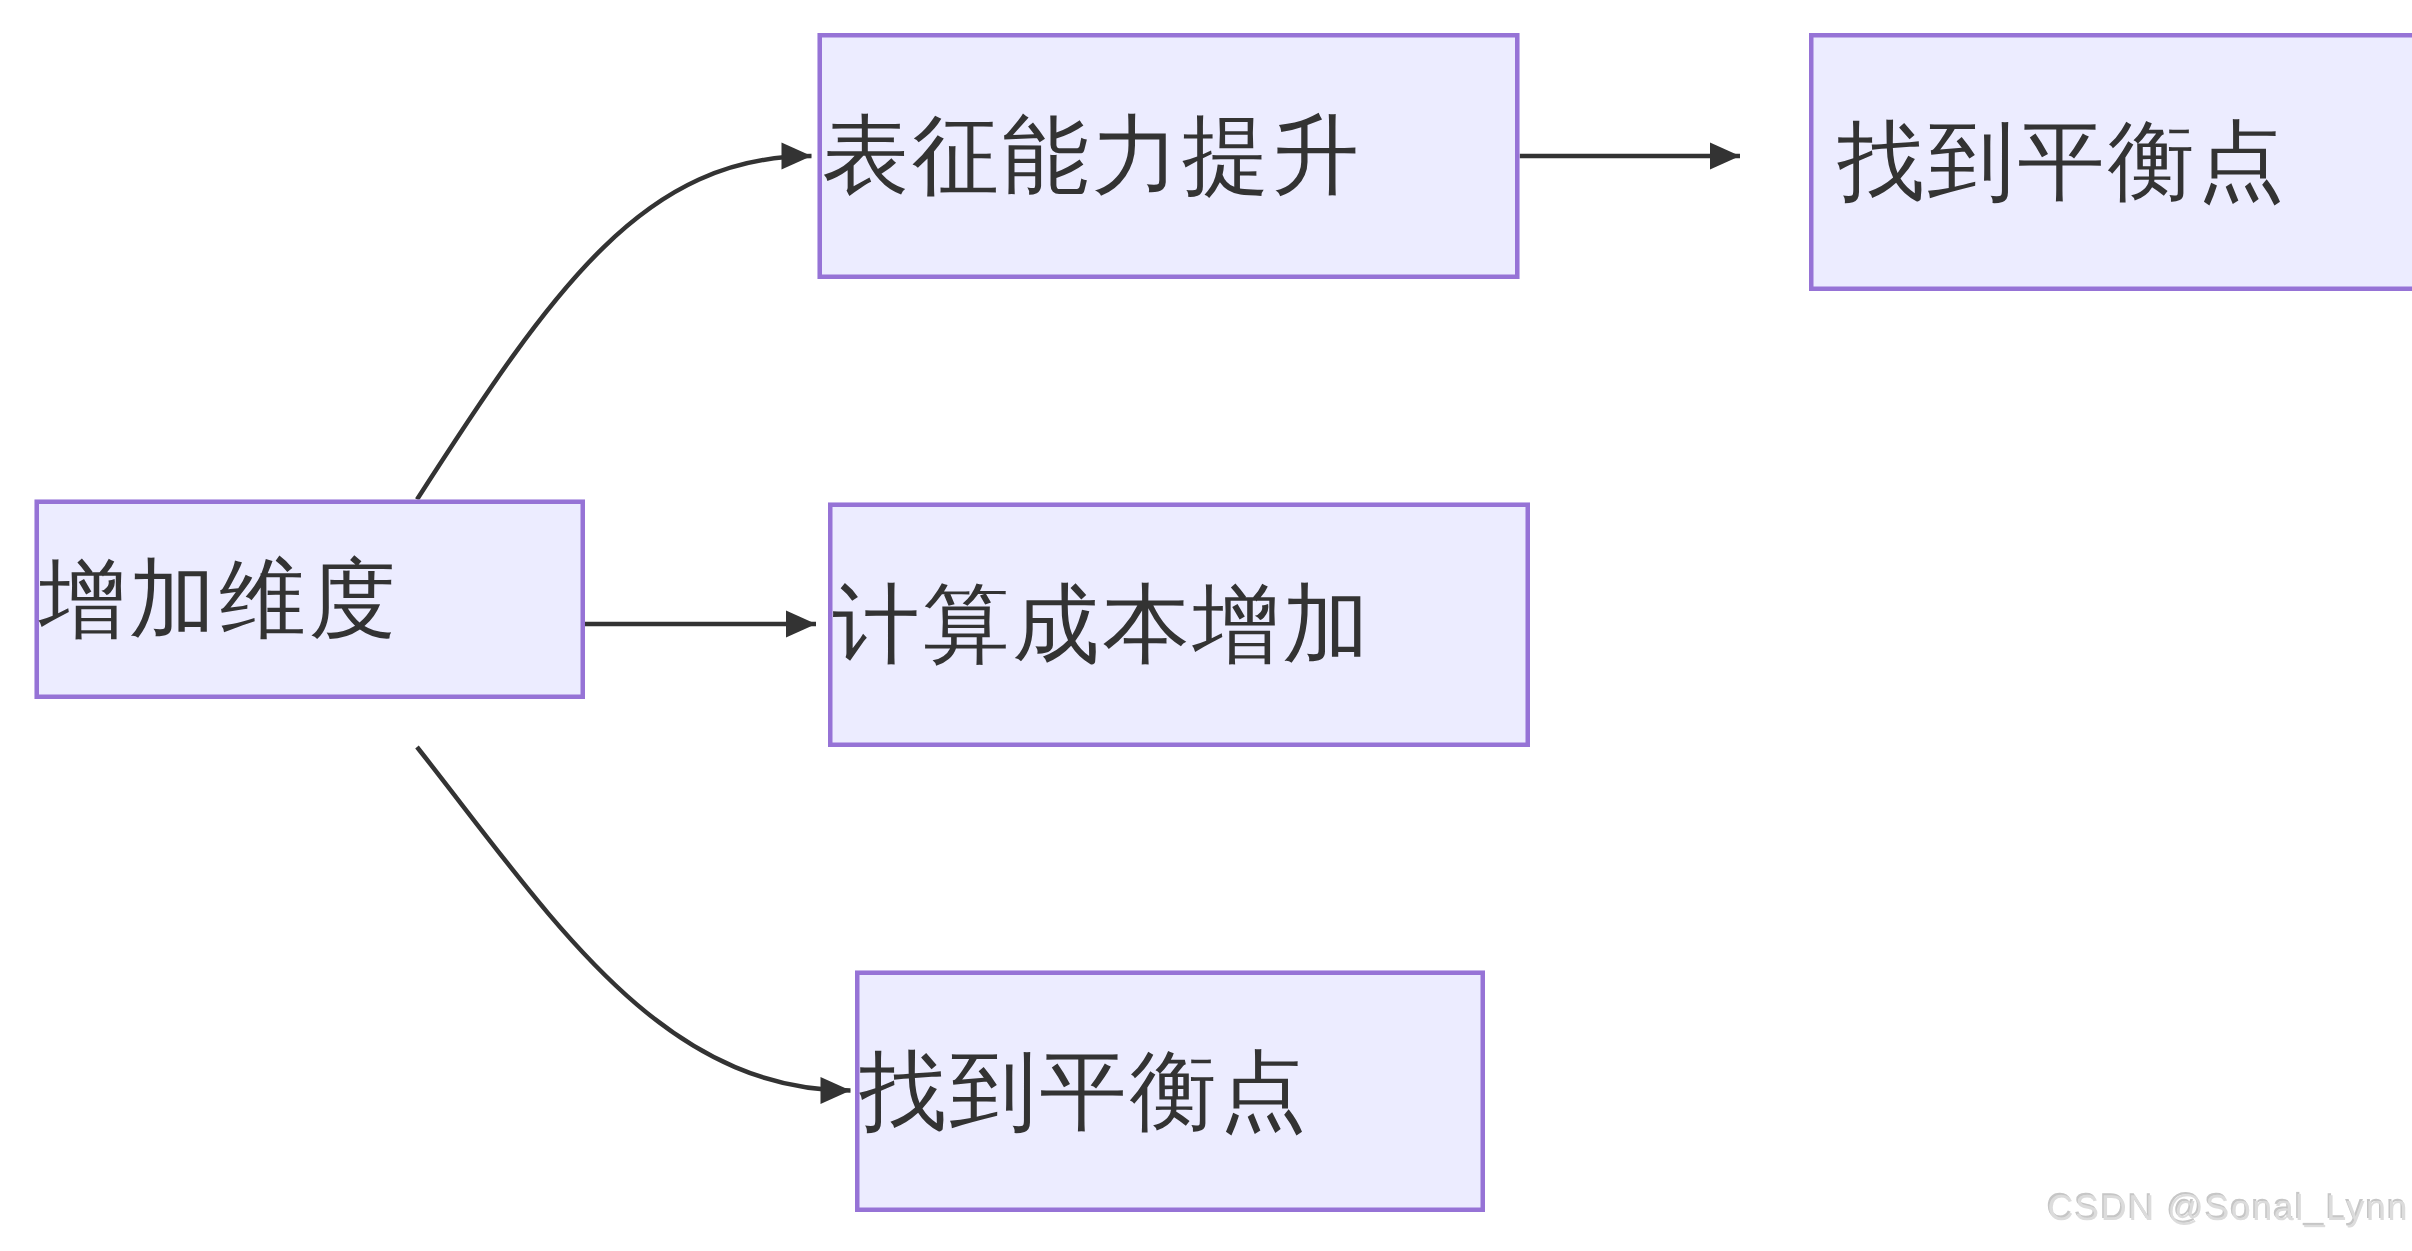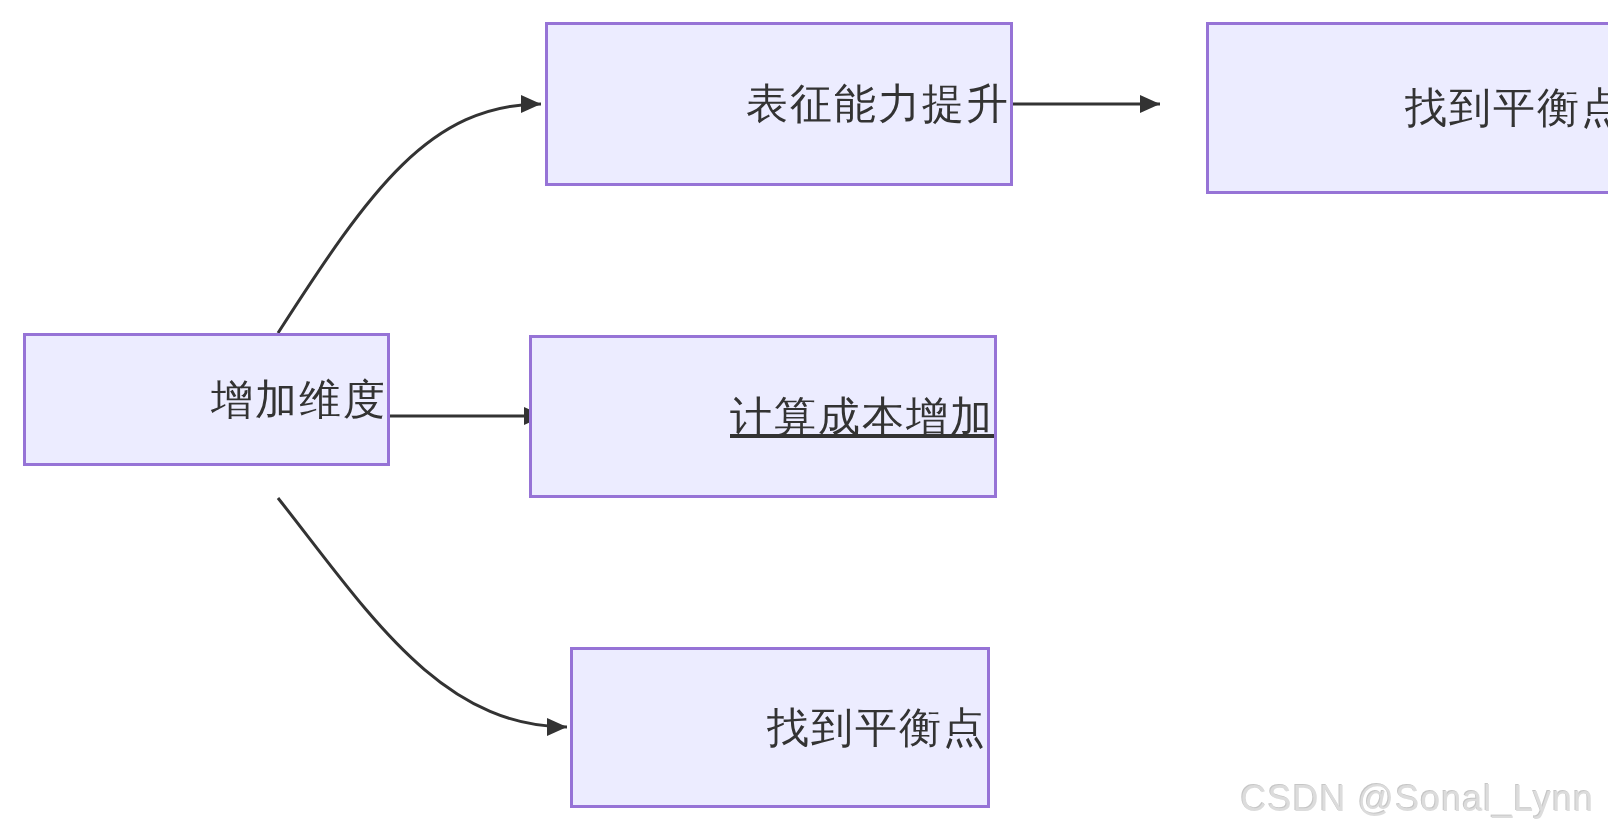--- a/index.html
+++ b/index.html
@@ -30,37 +30,37 @@
   .edge {
     fill: none;
     stroke: var(--edge-color);
     stroke-width: 3;
   }
   .arrowhead-path { fill: var(--edge-color); }
   .node {
     position: absolute;
     display: flex;
     align-items: center;
-    justify-content: flex-end;
+    justify-content: flex-start;
     background: var(--node-fill);
     border: 3px solid var(--node-border);
     color: var(--text-color);
-    font-size: 42px;
+    font-size: 58px;
     letter-spacing: 2px;
     text-align: center;
   }
   .node-a { left: 23px;   top: 333px; width: 367px; height: 133px; }
   .node-b { left: 545px;  top: 22px;  width: 468px; height: 164px; }
   .node-c { left: 1206px; top: 22px;  width: 422px; height: 172px; padding-left: 16px; }
-  .node-d { left: 529px;  top: 335px; width: 468px; height: 163px; text-decoration: underline; }
+  .node-d { left: 552px;  top: 335px; width: 468px; height: 163px; }
   .node-e { left: 570px;  top: 647px; width: 420px; height: 161px; }
   .watermark {
     position: absolute;
-    right: 14px; bottom: 14px;
-    font-size: 36px;
+    right: 2px; bottom: 14px;
+    font-size: 24px;
     color: var(--watermark-color);
     text-shadow: -1px -1px 0 #c6c6c6, 1px 1px 0 #ffffff;
     letter-spacing: 1px;
     text-align: center;
   }
 </style>
 </head>
 <body>
 
 <div class="canvas">

